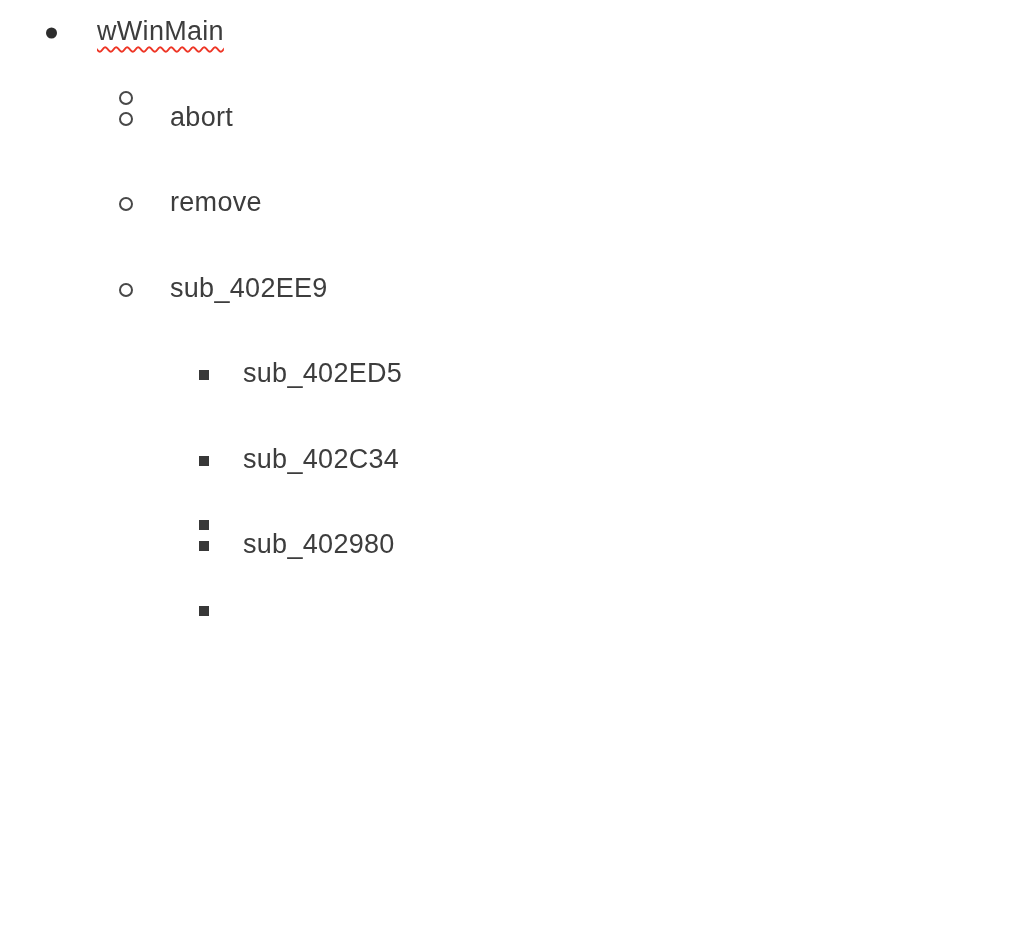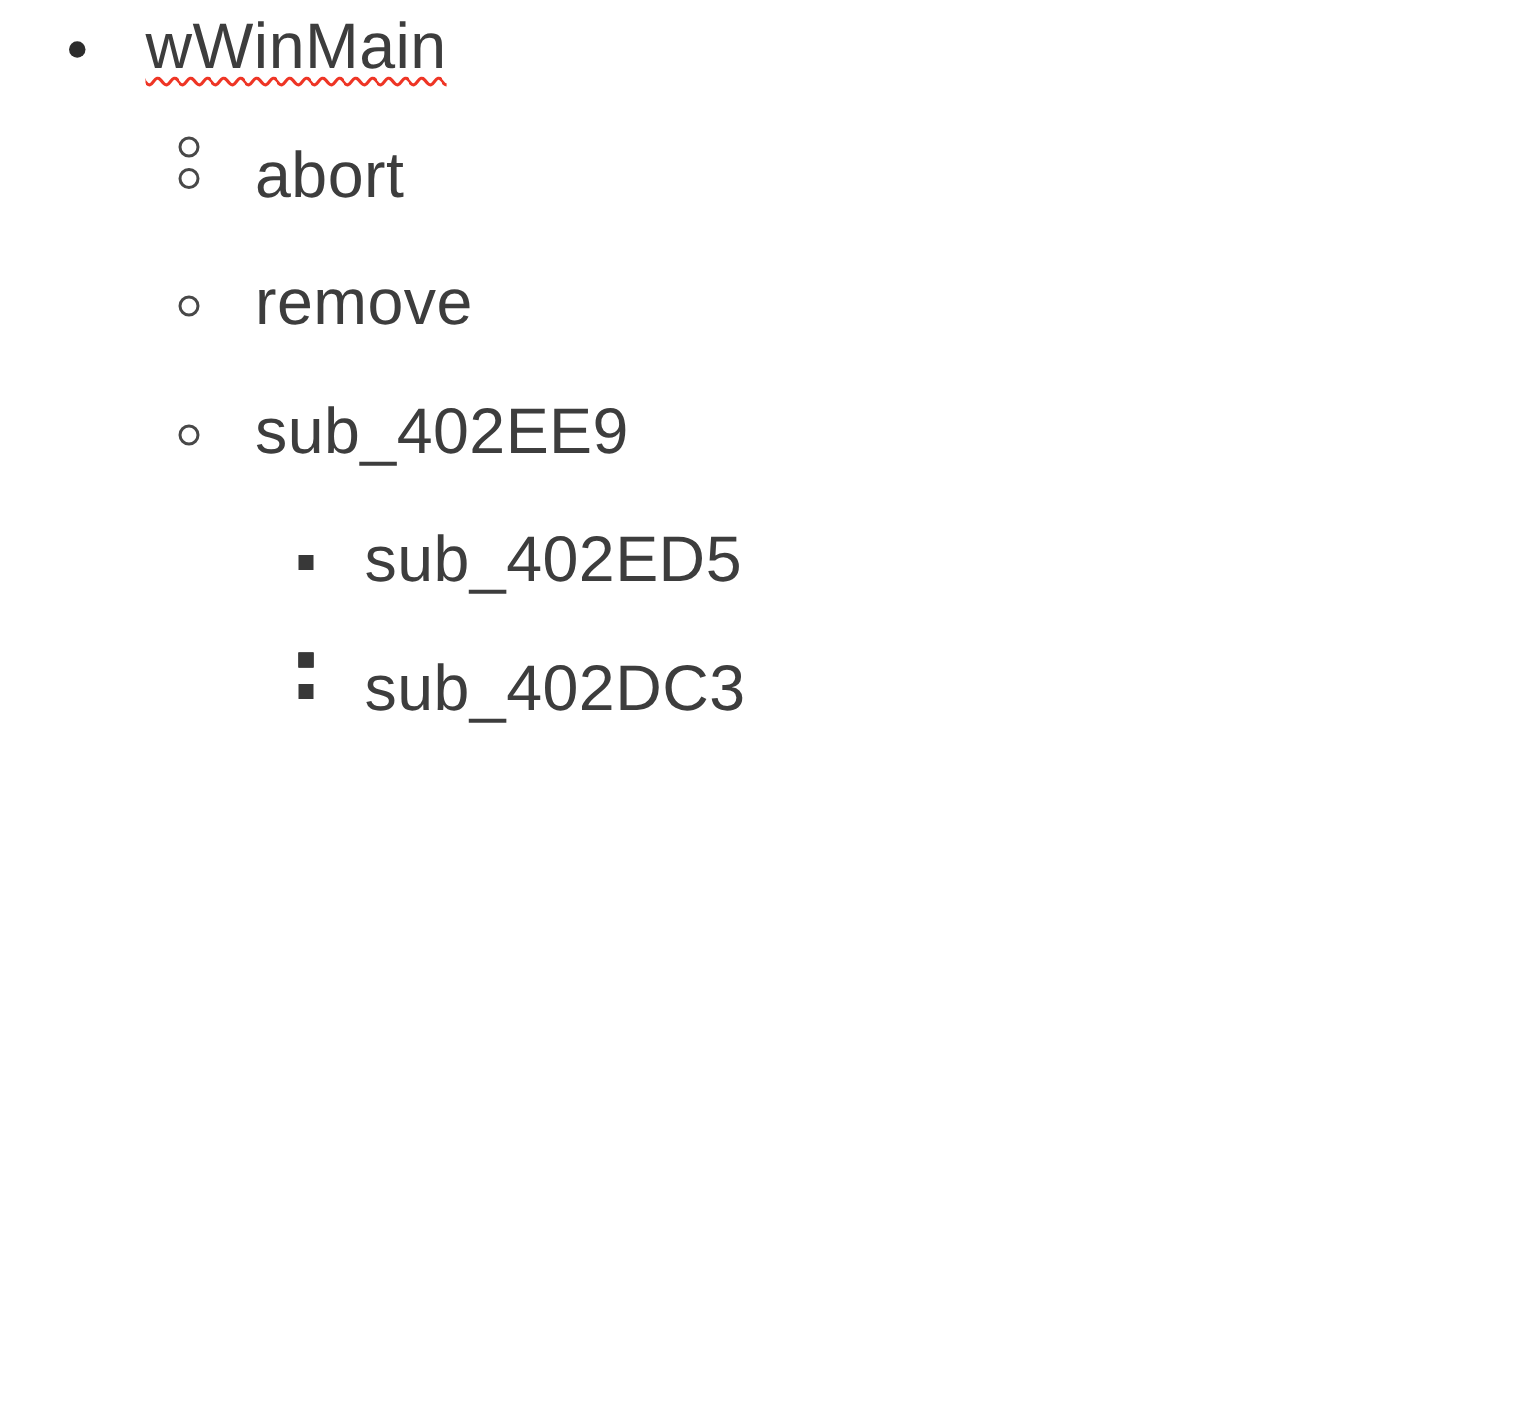--- a/index.html
+++ b/index.html
@@ -22,21 +22,21 @@
     padding: 0;
   }
   ul.level-1 { padding-left: 97px; }
   ul.level-2 { padding-left: 73px; }
   ul.level-3 { padding-left: 73px; }
 
   li { margin: 0; padding: 0; }
 
   .row {
     position: relative;
-    font-size: 43px;
+    font-size: 27px;
     line-height: 42px;
     letter-spacing: 0.3px;
     color: #3d3d3d;
     margin-bottom: 43.5px;
     white-space: nowrap;
   }
 
   .marker {
     position: absolute;
     top: calc(50% + 2px);
@@ -98,30 +98,33 @@
             <li>
               <div class="row"><span class="marker m2"></span><span class="label">remove</span></div>
             </li>
             <li>
               <div class="row"><span class="marker m2"></span><span class="label">sub_402EE9</span></div>
               <ul class="list level-3">
                 <li>
                   <div class="row"><span class="marker m3"></span><span class="label">sub_402ED5</span></div>
                 </li>
                 <li>
-                  <div class="row"><span class="marker m3"></span></div>
+                  <div class="row"><span class="marker m3"></span><span class="label">sub_402C34</span></div>
                 </li>
                 <li>
                   <div class="row"><span class="marker m3"></span></div>
                 </li>
                 <li>
                   <div class="row"><span class="marker m3"></span></div>
                 </li>
                 <li>
-                  <div class="row"><span class="marker m3"></span><span class="label">sub_402DC3</span></div>
+                  <div class="row"><span class="marker m3"></span><span class="label">sub_402980</span></div>
+                </li>
+                <li>
+                  <div class="row"><span class="marker m3"></span></div>
                 </li>
               </ul>
             </li>
           </ul>
         </li>
       </ul>
     </div>
 </div>
 
 </body></html>

